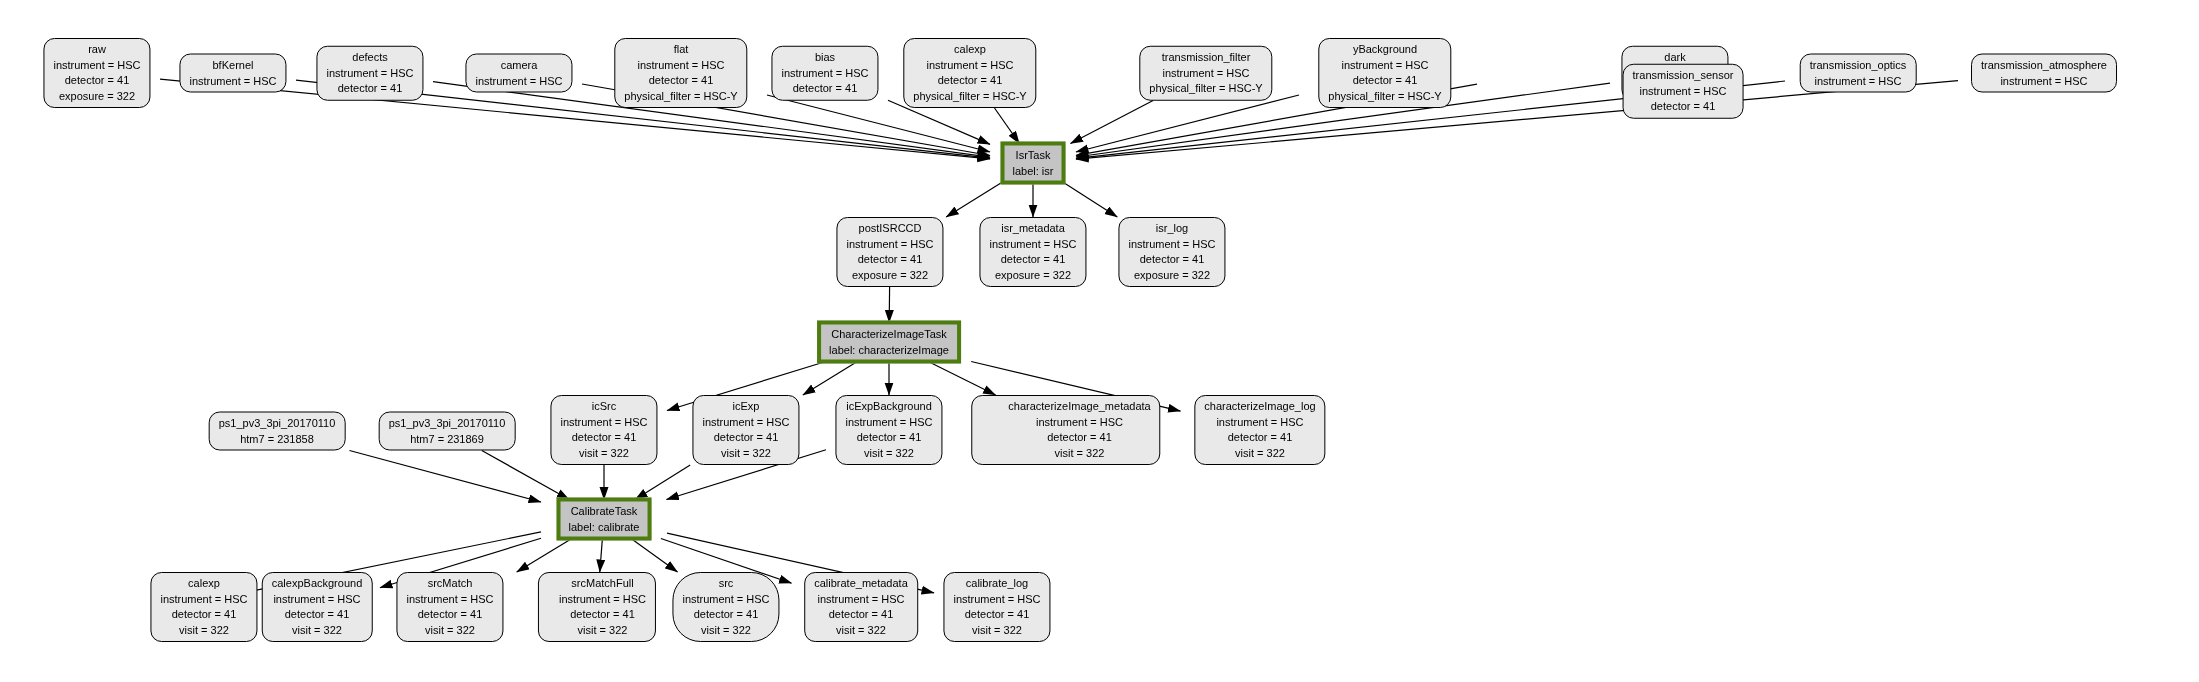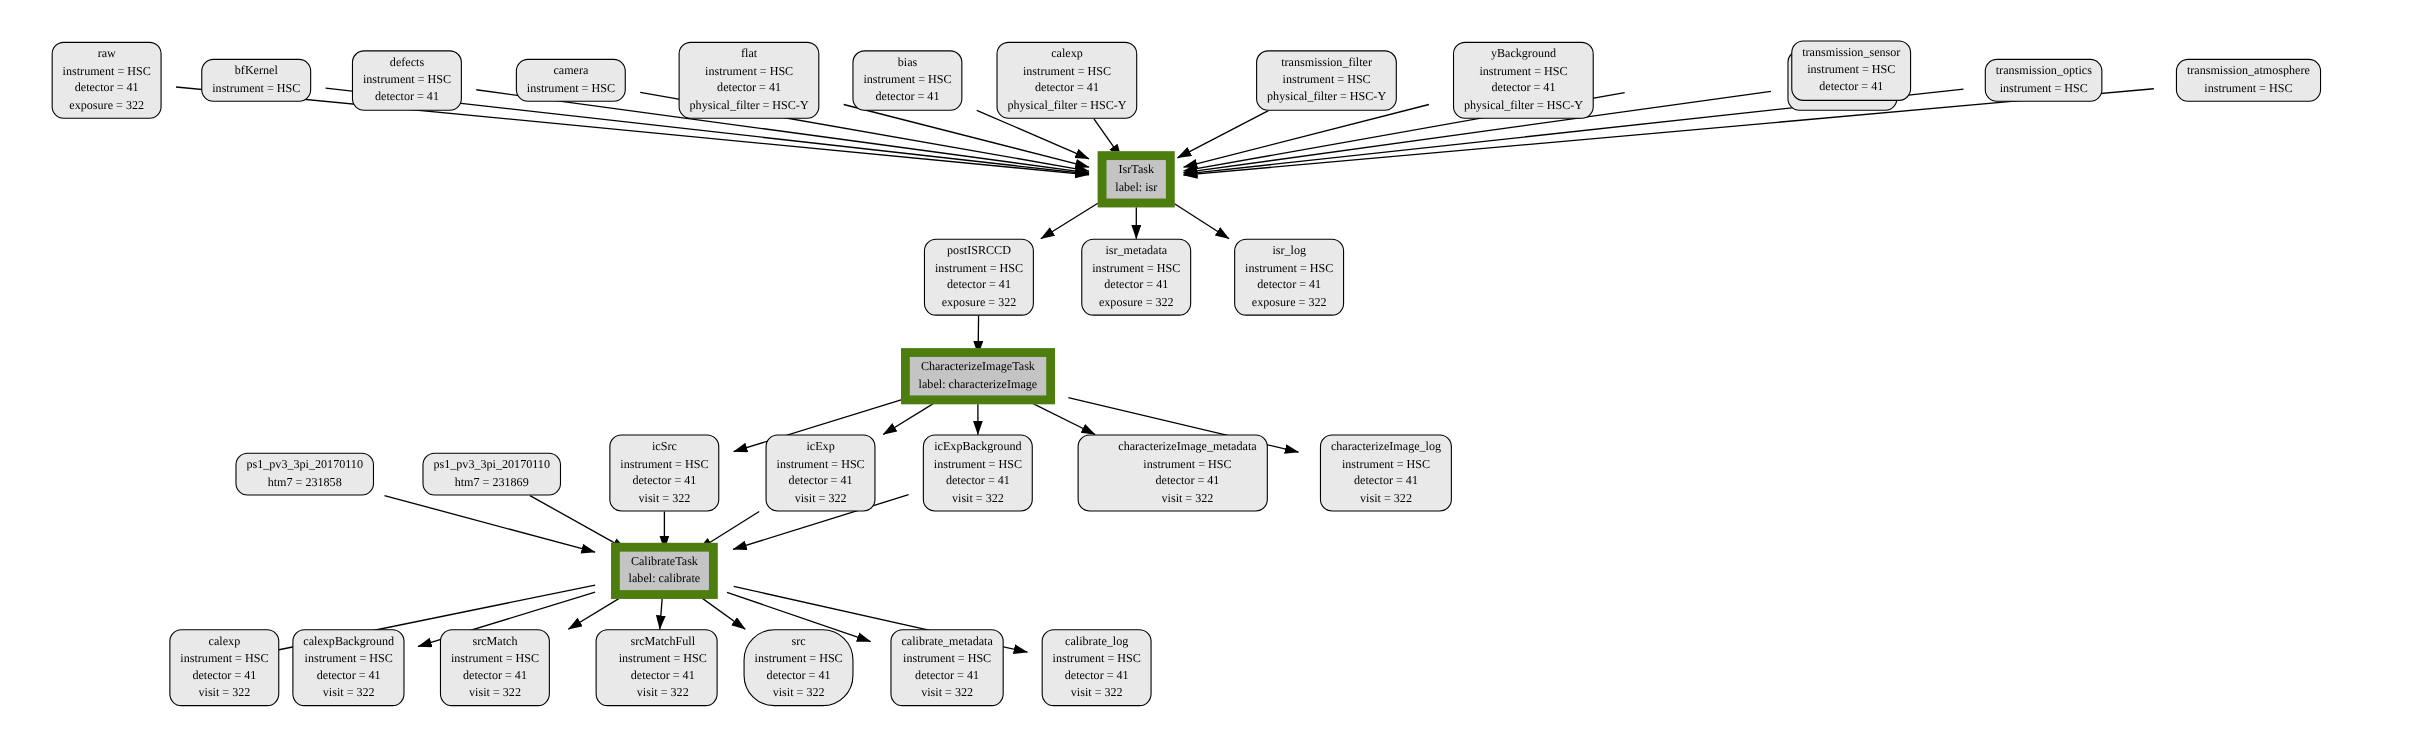--- a/index.html
+++ b/index.html
@@ -1,21 +1,21 @@
 <!DOCTYPE html>
 <html style="--bg: #ffffff; --dataset-fill: #e9e9e9; --task-fill: #c4c4c4; --edge-color: #000000;"><head>
 <meta charset="utf-8">
 <style>
   html, body { margin: 0; padding: 0; background: #ffffff; }
   #canvas {
     position: relative;
     width: 2199px;
     height: 682px;
     background: var(--bg, #ffffff);
-    font-family: Liberation Serif, serif;
+    font-family: Liberation Sans, sans-serif;
     overflow: hidden;
   }
   #edge-layer {
     position: absolute;
     left: 0; top: 0;
     width: 2199px; height: 682px;
   }
   .edge {
     fill: none;
     stroke: var(--edge-color, #000);
@@ -33,21 +33,21 @@
     line-height: 15.5px;
   }
   .node.dataset {
     background: var(--dataset-fill, #e9e9e9);
     border: 1.4px solid #000;
     border-radius: 11px;
     padding: 3px 9px;
   }
   .node.task {
     background: var(--task-fill, #c4c4c4);
-    border: 8px solid #4d7c0f;
+    border: 4px solid #4d7c0f;
     border-radius: 0;
     padding: 2px 8px;
   }
   .nline { pointer-events: none; }
 </style>
 </head>
 <body>
 
 <div id="canvas">
   <svg id="edge-layer" xmlns="http://www.w3.org/2000/svg">
@@ -137,21 +137,21 @@
         <div class="nline ntitle">yBackground</div>
         <div class="nline">instrument = HSC</div>
         <div class="nline">detector = 41</div>
         <div class="nline">physical_filter = HSC-Y</div>
       </div>
       <div class="node dataset" style="left: 1632px; top: 73px; margin-left: 43px;">
         <div class="nline ntitle">dark</div>
         <div class="nline">instrument = HSC</div>
         <div class="nline">detector = 41</div>
       </div>
-      <div class="node dataset" style="left: 1683px; top: 64px;">
+      <div class="node dataset" style="left: 1683px; top: 91px;">
         <div class="nline ntitle">transmission_sensor</div>
         <div class="nline">instrument = HSC</div>
         <div class="nline">detector = 41</div>
       </div>
       <div class="node dataset" style="left: 1858px; top: 73px;">
         <div class="nline ntitle">transmission_optics</div>
         <div class="nline">instrument = HSC</div>
       </div>
       <div class="node dataset" style="left: 2044px; top: 73px;">
         <div class="nline ntitle">transmission_atmosphere</div>

